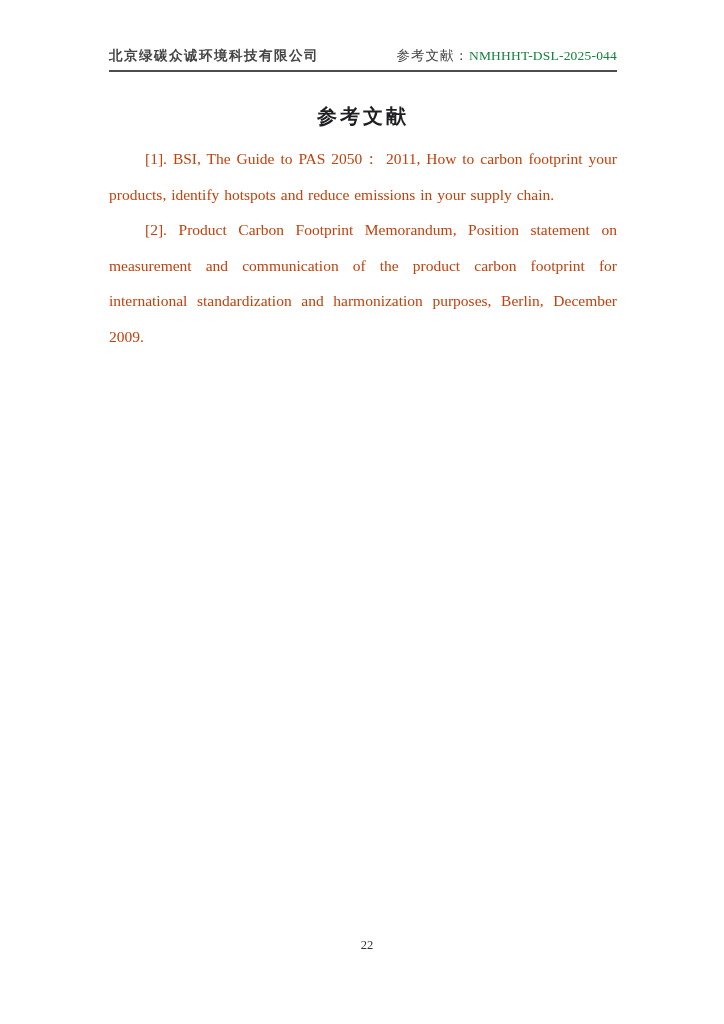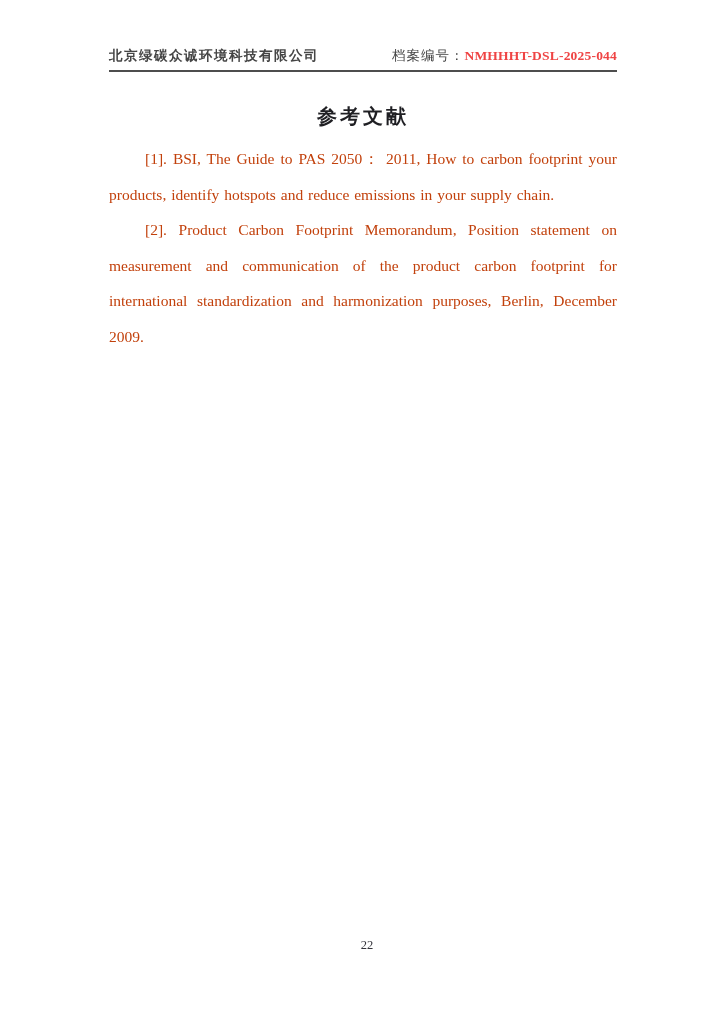--- a/index.html
+++ b/index.html
@@ -33,22 +33,22 @@
     font-weight: bold;
   }
   .header-docnum {
     white-space: nowrap;
   }
   .header-docnum .label {
     letter-spacing: 1px;
   }
   .header-docnum .num {
     letter-spacing: 0.2px;
-    font-weight: 700;
-    color: #ef4444;
+    font-weight: 400;
+    color: #15803d;
     margin-top: 20px;
   }
   .page-title {
     margin-top: 29px;
     margin-bottom: 0;
     text-align: center;
     font-size: 20px;
     font-weight: bold;
     letter-spacing: 3px;
     line-height: 30px;
@@ -78,21 +78,21 @@
   }
 </style>
 </head>
 <body>
 
 <div class="page">
 
   <div class="page-header">
     <span class="header-company">北京绿碳众诚环境科技有限公司</span>
     <span class="header-docnum">
-      <span class="label">档案编号：</span><span class="num">NMHHHT-DSL-2025-044</span>
+      <span class="label">参考文献：</span><span class="num">NMHHHT-DSL-2025-044</span>
     </span>
   </div>
 
   <h1 class="page-title">参考文献</h1>
 
   <div class="references">
     <p>[1]. BSI, The Guide to PAS 2050：  2011, How to carbon footprint your products, identify hotspots and reduce emissions in your supply chain.</p>
     <p>[2]. Product Carbon Footprint Memorandum, Position statement on measurement and communication of the product carbon footprint for international standardization and harmonization purposes, Berlin, December 2009.</p>
   </div>
 

